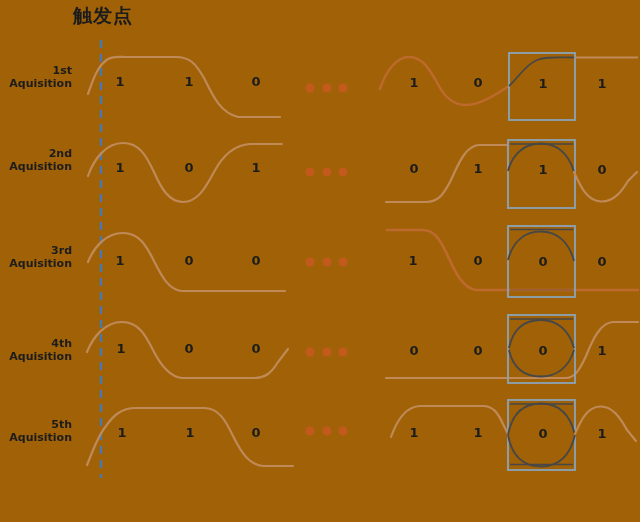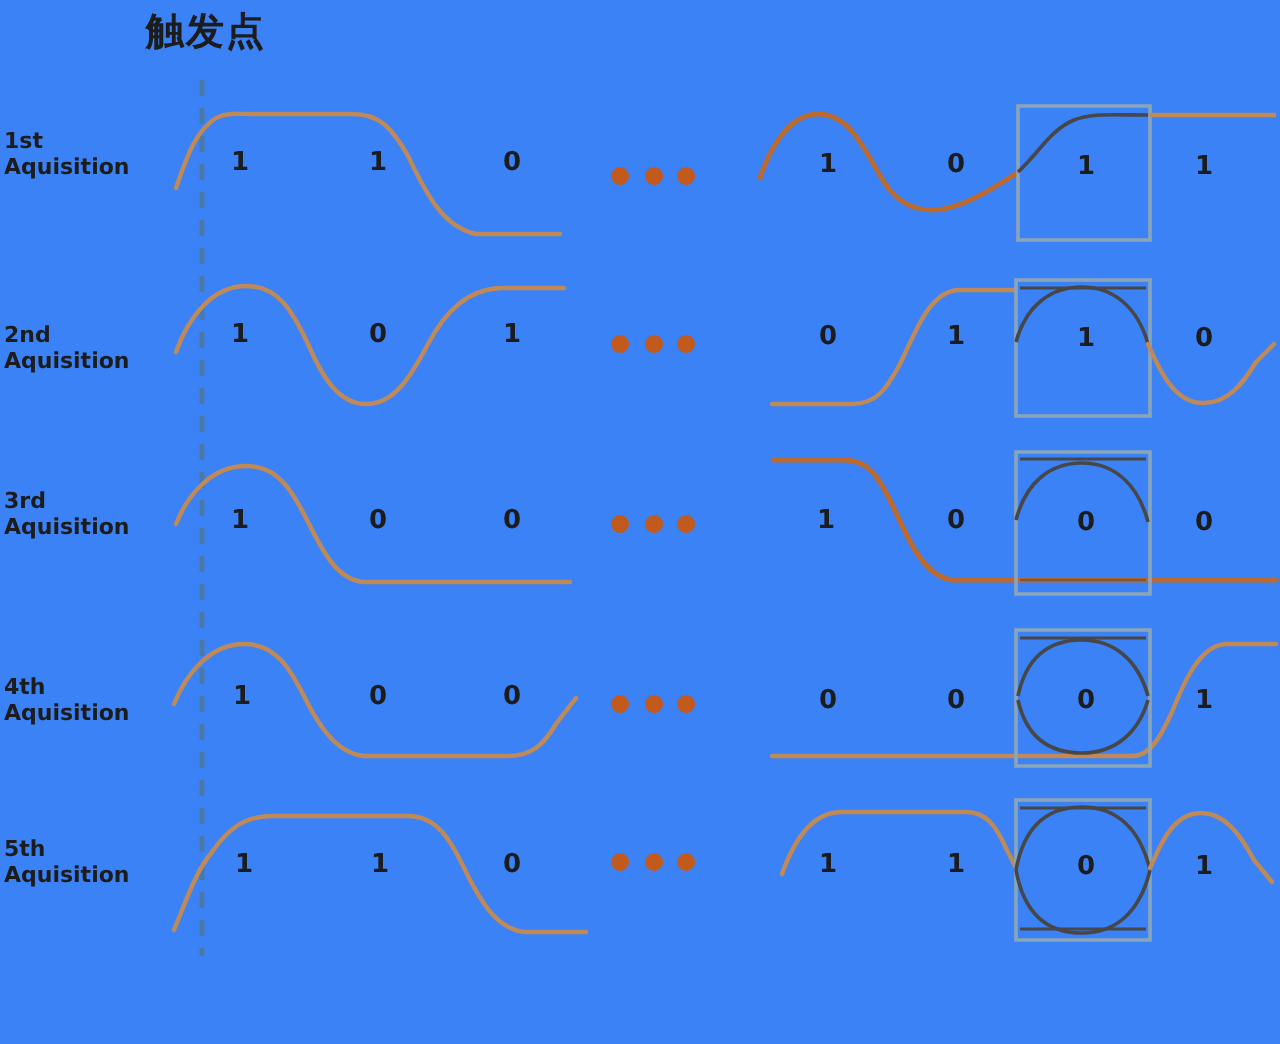--- a/index.html
+++ b/index.html
@@ -1,36 +1,36 @@
 <!DOCTYPE html>
 <html><head>
 <meta charset="utf-8">
 <style>
   html,body{margin:0;padding:0;background:#ffffff;}
   #figure{
     position:relative;
     width:640px;height:522px;
-    background:#3b82f6;
+    background:#a16207;
     font-family:"DejaVu Sans", sans-serif;
     overflow:hidden;
   }
   #wave-svg{position:absolute;left:0;top:0;}
   .cntitle{
     position:absolute;
     font-weight:bold;
     color:#1c1c1c;
     text-align:center;
     letter-spacing:1px;
   }
   .title-trigger{left:58px;top:3px;width:90px;font-size:19px;}
   .title-screen{left:455px;top:4px;width:118px;font-size:16px;}
   .title-eye{left:512px;top:481px;width:72px;font-size:18px;}
   .rowlabel{
     position:absolute;left:2px;width:70px;
-    text-align:left;
+    text-align:right;
     font-size:11px;font-weight:bold;line-height:13px;
     color:#1c1c1c;
   }
   .bit{
     position:absolute;width:16px;
     text-align:center;
     font-size:13px;font-weight:bold;
     color:#1c1c1c;
   }
 </style>
@@ -104,21 +104,21 @@
     <path d="M508,435 C512,457 524,466.5 541,466.5 C558,466.5 570,456 575,435" stroke="#474747" stroke-width="1.8" fill="none"></path>
     <path d="M575,434 C580,423 586,407 600,406.5 C612,406 620,417 627,430 L636,441" stroke="#c08a58" stroke-width="2.2" fill="none" stroke-linecap="round"></path>
   </svg>
 
   <div class="cntitle title-trigger">触发点</div>
 
   <div class="rowlabel" style="top:64px;">
       <div>1st</div>
       <div>Aquisition</div>
     </div>
-  <div class="rowlabel" style="top:161px;">
+  <div class="rowlabel" style="top:147px;">
       <div>2nd</div>
       <div>Aquisition</div>
     </div>
   <div class="rowlabel" style="top:244px;">
       <div>3rd</div>
       <div>Aquisition</div>
     </div>
   <div class="rowlabel" style="top:337px;">
       <div>4th</div>
       <div>Aquisition</div>

